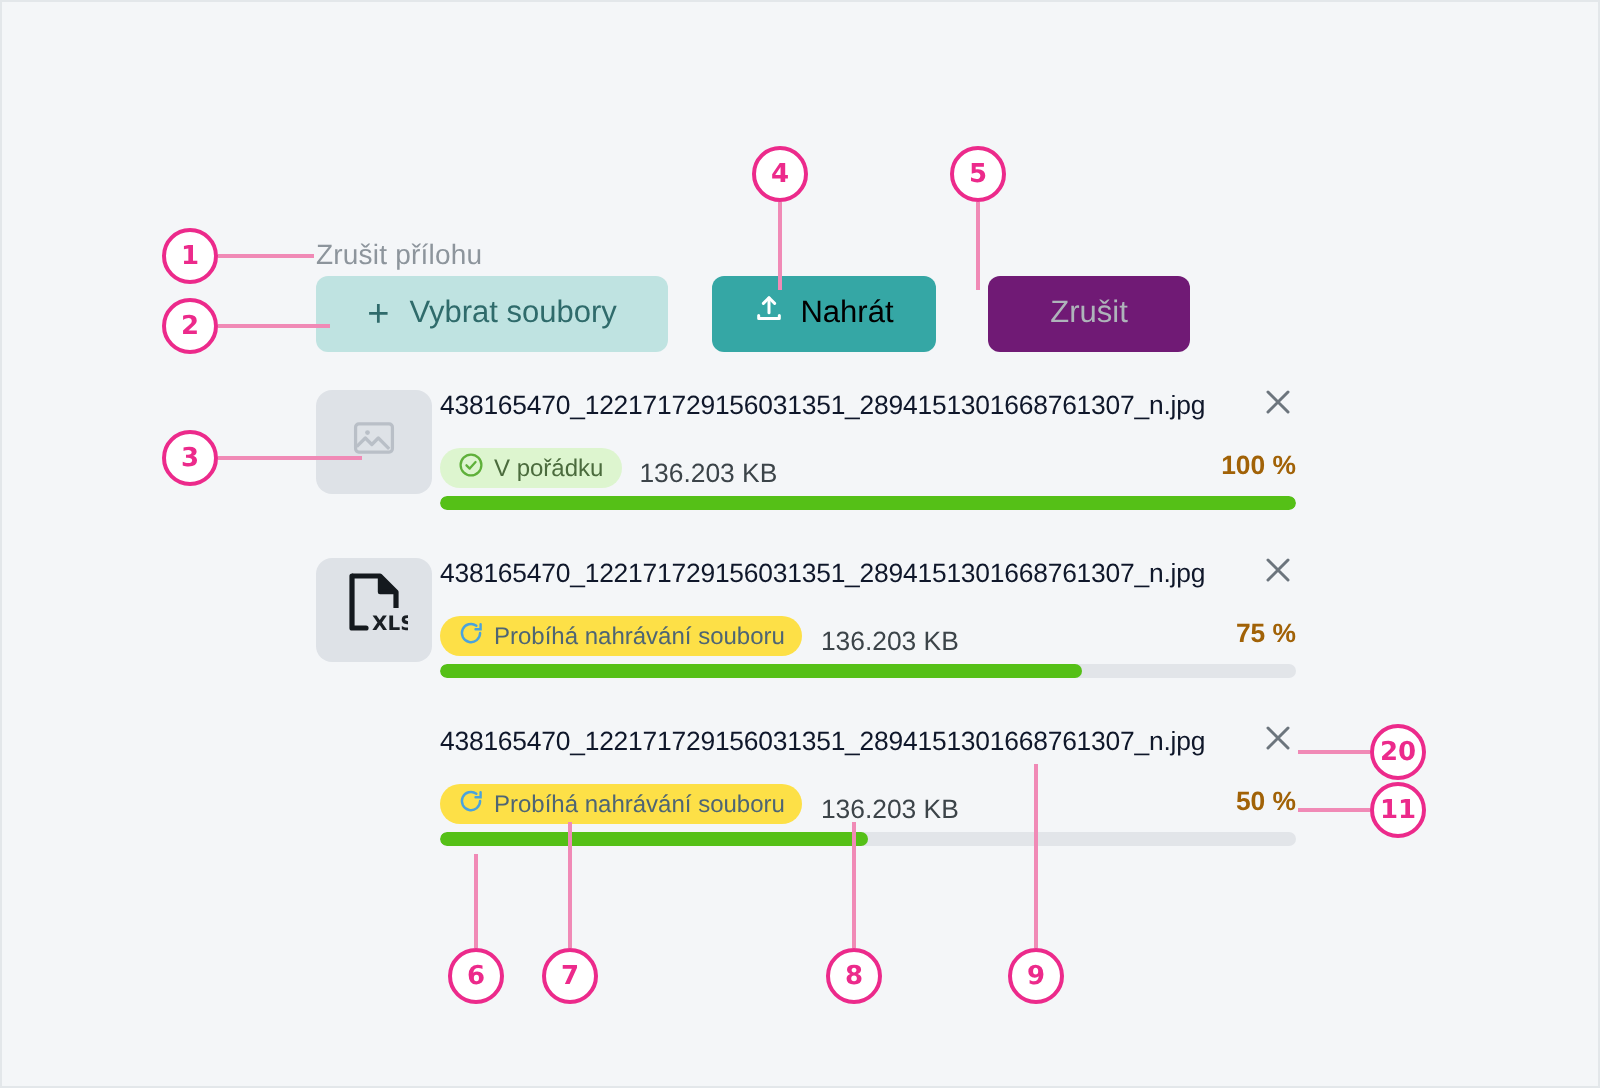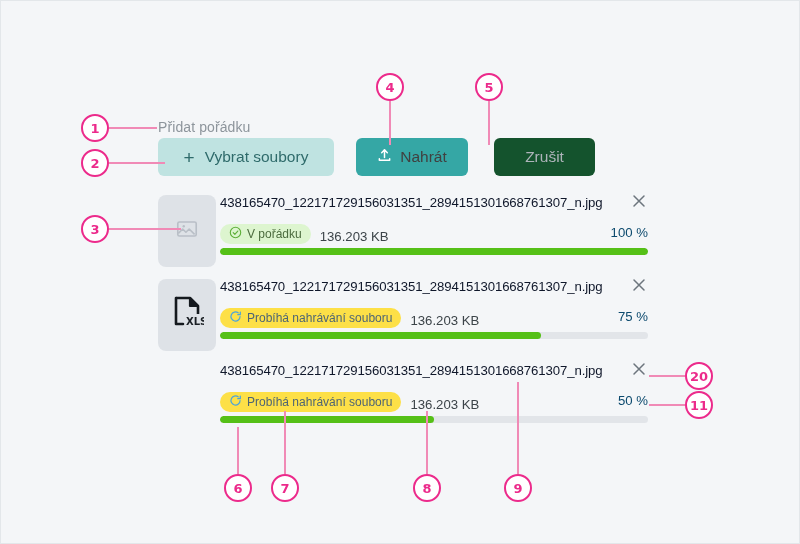--- a/index.html
+++ b/index.html
@@ -63,37 +63,37 @@
   .btn-select {
     width: 176px;
     background: #bfe3e1;
     color: #2f6b6b;
     gap: 10px;
   }
   .btn-select .plus { font-size: 19px; line-height: 1; font-weight: 400; }
   .btn-upload {
     width: 112px;
     background: #35a7a5;
-    color: #404040;
+    color: #000000;
     gap: 8px;
     margin-left: 22px;
   }
   .btn-cancel {
     width: 101px;
-    background: #14532d;
+    background: #701a75;
     color: #aeb4ba;
     margin-left: 26px;
   }
 
   
   .rows { position: absolute; left: 157px; top: 194px; width: 490px; }
   .row { position: relative; height: 84px; }
   .thumb {
     position: absolute; left: 0; top: 0;
-    width: 58px; height: 72px;
+    width: 58px; height: 52px;
     border-radius: 8px;
     background: #dee2e7;
     display: flex; align-items: center; justify-content: center;
   }
   .ficon-label {
     font-family: "DejaVu Sans", sans-serif;
     font-size: 10px; font-weight: bold; fill: #1a1f24;
   }
   .row-main { position: absolute; left: 62px; top: 0; right: 0; }
   .fname {
@@ -112,42 +112,42 @@
     height: 20px; padding: 0 9px;
     border-radius: 11px;
     font-size: 12px;
     white-space: nowrap;
   }
   .badge-ok { background: #ddf5cf; color: #4b6b3d; }
   .badge-prog { background: #fde047; color: #4e6574; }
   .fsize { font-size: 13.2px; color: #3c4449; }
   .pct {
     position: absolute; right: 0; top: 30px;
-    font-size: 13.2px; color: #0c4a6e;
+    font-size: 13.2px; color: #a16207; font-weight: bold;
   }
   .close-x {
     position: absolute; right: 0; top: -3px;
     width: 18px; height: 18px;
     cursor: pointer;
   }
   .bar {
     position: absolute; left: 62px; top: 53px;
     height: 7px; width: 428px;
     border-radius: 4px;
     background: #e2e5e9;
     overflow: hidden;
   }
   .bar-fill { height: 100%; border-radius: 4px; background: #55c017; }
 </style>
 </head>
 <body>
 
 <div id="root">
 
-  <div class="form-label">Přidat pořádku</div>
+  <div class="form-label">Zrušit přílohu</div>
 
   <div class="btn-row">
     <button class="btn btn-select">
       <span class="plus">+</span>
       <span>Vybrat soubory</span>
     </button><button class="btn btn-upload">
       <span>
         <svg width="15" height="15" viewBox="0 0 16 16" fill="none" stroke="#ffffff" stroke-width="1.6" stroke-linecap="round" stroke-linejoin="round">
           <path d="M8 10V2"></path>
             <path d="M5 5l3-3 3 3"></path>

